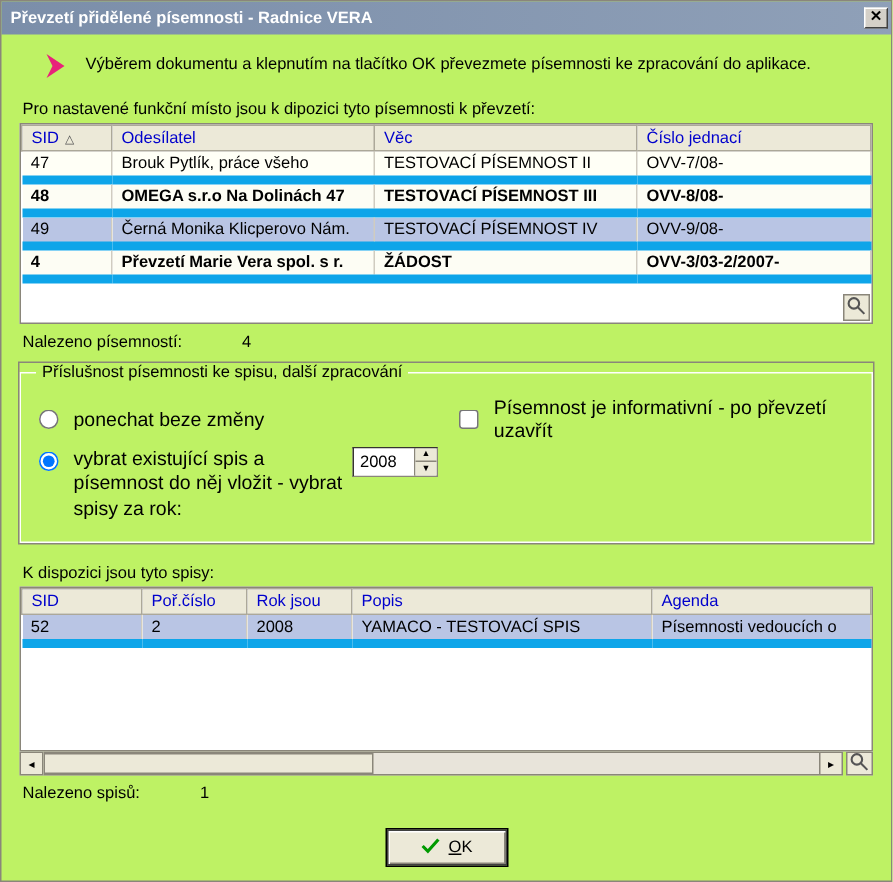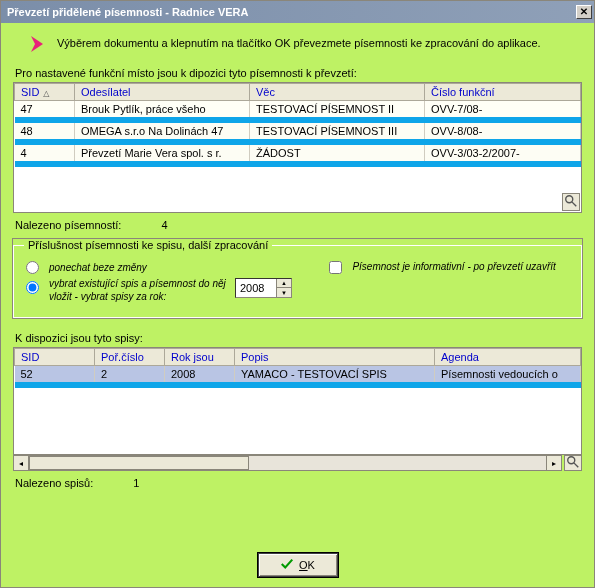--- a/index.html
+++ b/index.html
@@ -70,21 +70,21 @@
   }
   table.grid th.sid { color:#0000cc; }
   .sort-mark { font-size:8px; color:#555; margin-left:4px; }
   table.grid td {
     border-right:1px solid #d0ccc0;
     border-bottom:6px solid #0ea5e9;
     padding: 2px 6px;
     white-space:nowrap; overflow:hidden; text-overflow:ellipsis;
     background:#fffff6;
   }
-  tr.alt td { background:#fdfdf4; }
+  tr.alt td { background:#fdfdf4;font-weight:bold; }
   tr.selected td { background:#b9c5e4; }
   .mag-corner {
     position:absolute; right:1px; bottom:1px;
     width:18px; height:18px;
     border:1px solid #8a867a;
     background:#ece9d8;
     display:flex; align-items:center; justify-content:center;
   }
   .status-line {
     display:flex; gap:40px;
@@ -98,25 +98,25 @@
   }
   fieldset.groupbox legend {
     padding: 0 4px; font-size:11px;
   }
   .gb-row {
     display:flex; align-items:center;
     margin: 4px 0;
     gap:8px;
   }
   .gb-left { width: 54%; display:flex; align-items:center; gap:6px; }
-  .gb-right { display:flex; align-items:flex-start; gap:6px; }
+  .gb-right { display:flex; align-items:center; gap:6px; }
   input[type=radio], input[type=checkbox] {
     margin:0 4px 0 2px; vertical-align:middle;
   }
-  .radio-label, .check-label { font-size:10px;font-style:italic; }
+  .radio-label, .check-label { font-size:13px; }
   .year-spin {
     display:inline-flex; align-items:stretch;
     border:1px inset #8a867a; background:#fff;
     height:20px;
   }
   .year-spin input {
     width:40px; border:none; outline:none;
     font-size:11px; padding:0 4px;
   }
   .year-spin .spin-btns {
@@ -156,21 +156,21 @@
   .button-row {
     display:flex; gap:18px; justify-content:center;
     margin-top:10px;
   }
   .dlg-btn {
     width:80px; height:24px;
     background:#ece9d8;
     border:1px solid #404040;
     box-shadow: inset 1px 1px 0 #fff, inset -1px -1px 0 #8a867a;
     display:flex; align-items:center; justify-content:center;
-    gap:5px; font-size:11px; cursor:default;margin-top:46px;
+    gap:5px; font-size:11px; cursor:default;
   }
   .dlg-btn.default-btn {
     outline: 1px solid #000;
   }
   .icon-svg { width:14px; height:14px; }
   .underlined { text-decoration: underline; }
 </style>
 </head>
 <body>
 
@@ -202,35 +202,41 @@
             <col style="width:60px">
             <col style="width:175px">
             <col style="width:175px">
             <col>
           </colgroup>
         <thead>
           <tr>
             <th class="sid"><span>SID</span><span class="sort-mark">△</span></th>
             <th>Odesílatel</th>
             <th>Věc</th>
-            <th>Číslo funkční</th>
+            <th>Číslo jednací</th>
           </tr>
         </thead>
         <tbody id="grid1-body">
             <tr>
               <td>47</td>
               <td>Brouk Pytlík, práce všeho</td>
               <td>TESTOVACÍ PÍSEMNOST II</td>
               <td>OVV-7/08-</td>
             </tr>
             <tr class="alt">
               <td>48</td>
               <td>OMEGA s.r.o Na Dolinách 47</td>
               <td>TESTOVACÍ PÍSEMNOST III</td>
               <td>OVV-8/08-</td>
+            </tr>
+            <tr class="selected">
+              <td>49</td>
+              <td>Černá Monika  Klicperovo Nám.</td>
+              <td>TESTOVACÍ PÍSEMNOST IV</td>
+              <td>OVV-9/08-</td>
             </tr>
             <tr class="alt">
               <td>4</td>
               <td>Převzetí Marie Vera spol. s r.</td>
               <td>ŽÁDOST</td>
               <td>OVV-3/03-2/2007-</td>
             </tr>
           </tbody>
       </table>
       <div class="mag-corner">

